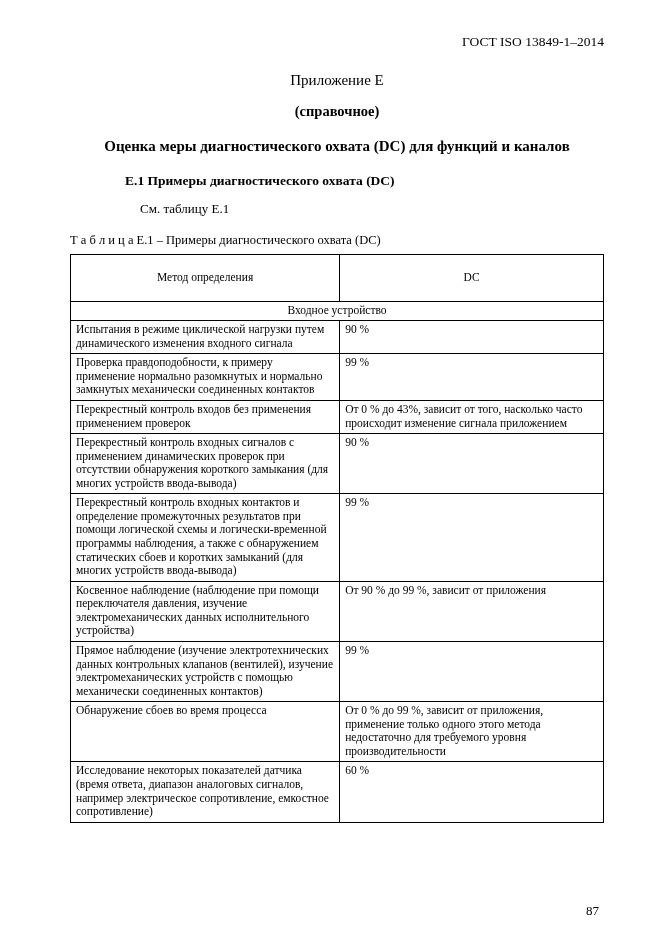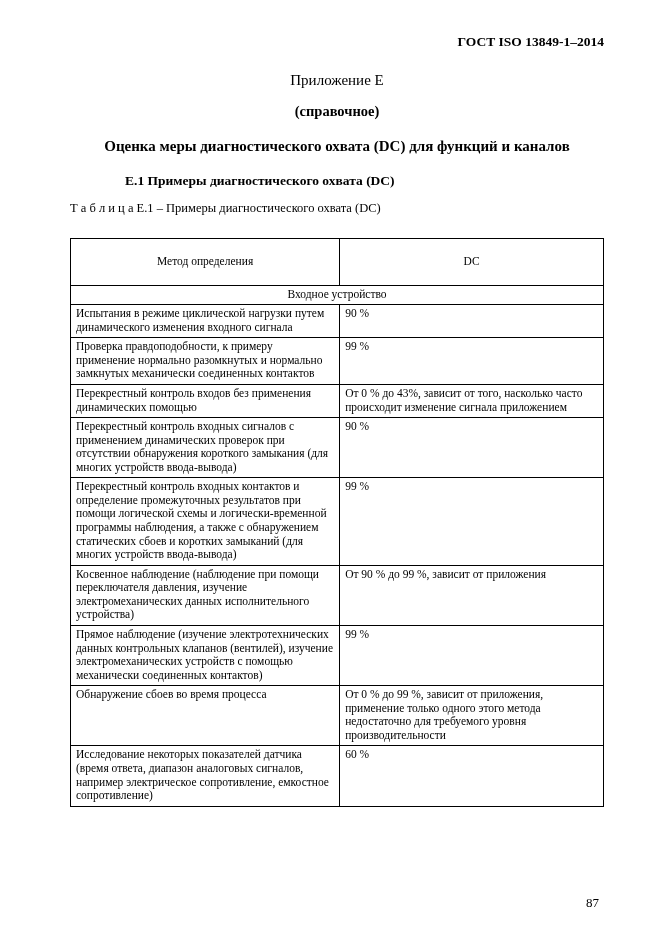--- a/index.html
+++ b/index.html
@@ -13,21 +13,21 @@
     font-family: "Liberation Serif", "DejaVu Serif", serif;
     color: #000;
     position: relative;
     overflow: hidden;
   }
   .page {
     padding: 34px 57px 0 70px;
   }
   .doc-header {
     text-align: right;
-    font-weight: bold;
+    font-weight: normal;
     font-size: 13.5px;
     margin-bottom: 22px;
   }
   .t-center { text-align: center; }
   .appendix-title {
     font-size: 15px;
     font-weight: normal;
     margin: 0 0 14px 0;
   }
   .appendix-type {
@@ -46,21 +46,21 @@
     margin: 0 0 12px 0;
     padding-left: 55px;
   }
   .ref-note {
     font-size: 13px;
     margin: 0 0 16px 0;
     padding-left: 70px;
   }
   .table-caption {
     font-size: 12.5px;
-    margin: 0 0 22px 0;
+    margin: 0 0 6px 0;
   }
   table.dc-table {
     border-collapse: collapse;
     width: 100%;
     table-layout: fixed;
     font-size: 11.5px;
     line-height: 1.18;
   }
   table.dc-table th,
   table.dc-table td {
@@ -77,39 +77,40 @@
   table.dc-table col.c-method { width: 50.5%; }
   table.dc-table col.c-dc { width: 49.5%; }
   td.group-cell {
     text-align: center;
     padding: 1px 4px 2px 4px;
     margin-left: 11px;
   }
   .page-number {
     position: absolute;
     right: 62px;
-    bottom: 24px;
+    bottom: 16px;
     font-size: 13px;
   }
 </style>
 </head>
 <body>
 
 <div class="page">
 
   <div class="doc-header">ГОСТ ISO 13849-1–2014</div>
 
   <div class="appendix-title t-center">Приложение Е</div>
 
   <div class="appendix-type t-center">(справочное)</div>
 
   <div class="main-title t-center">Оценка меры диагностического охвата (DC) для функций и каналов</div>
 
   <div class="subsection">Е.1 Примеры диагностического охвата (DC)</div>
 
+  <div class="ref-note">См. таблицу Е.1</div>
 
   <div class="table-caption">Т а б л и ц а  Е.1 – Примеры диагностического охвата (DC)</div>
 
   <table class="dc-table">
     <colgroup>
       <col class="c-method">
       <col class="c-dc">
     </colgroup>
     <thead>
       <tr>
@@ -123,21 +124,21 @@
       </tr>
       <tr>
         <td>Испытания в режиме циклической нагрузки путем динамического изменения входного сигнала</td>
         <td>90 %</td>
       </tr>
       <tr>
         <td>Проверка правдоподобности, к примеру применение нормально разомкнутых и нормально замкнутых механически соединенных контактов</td>
         <td>99 %</td>
       </tr>
       <tr>
-        <td>Перекрестный контроль входов без применения динамических помощью</td>
+        <td>Перекрестный контроль входов без применения применением проверок</td>
         <td>От 0 % до 43%, зависит от того, насколько часто происходит изменение сигнала приложением</td>
       </tr>
       <tr>
         <td>Перекрестный контроль входных сигналов с применением динамических проверок при отсутствии обнаружения короткого замыкания (для многих устройств ввода-вывода)</td>
         <td>90 %</td>
       </tr>
       <tr>
         <td>Перекрестный контроль входных контактов и определение промежуточных результатов при помощи логической схемы и логически-временной программы наблюдения, а также с обнаружением статических сбоев и коротких замыканий (для многих устройств ввода-вывода)</td>
         <td>99 %</td>
       </tr>

